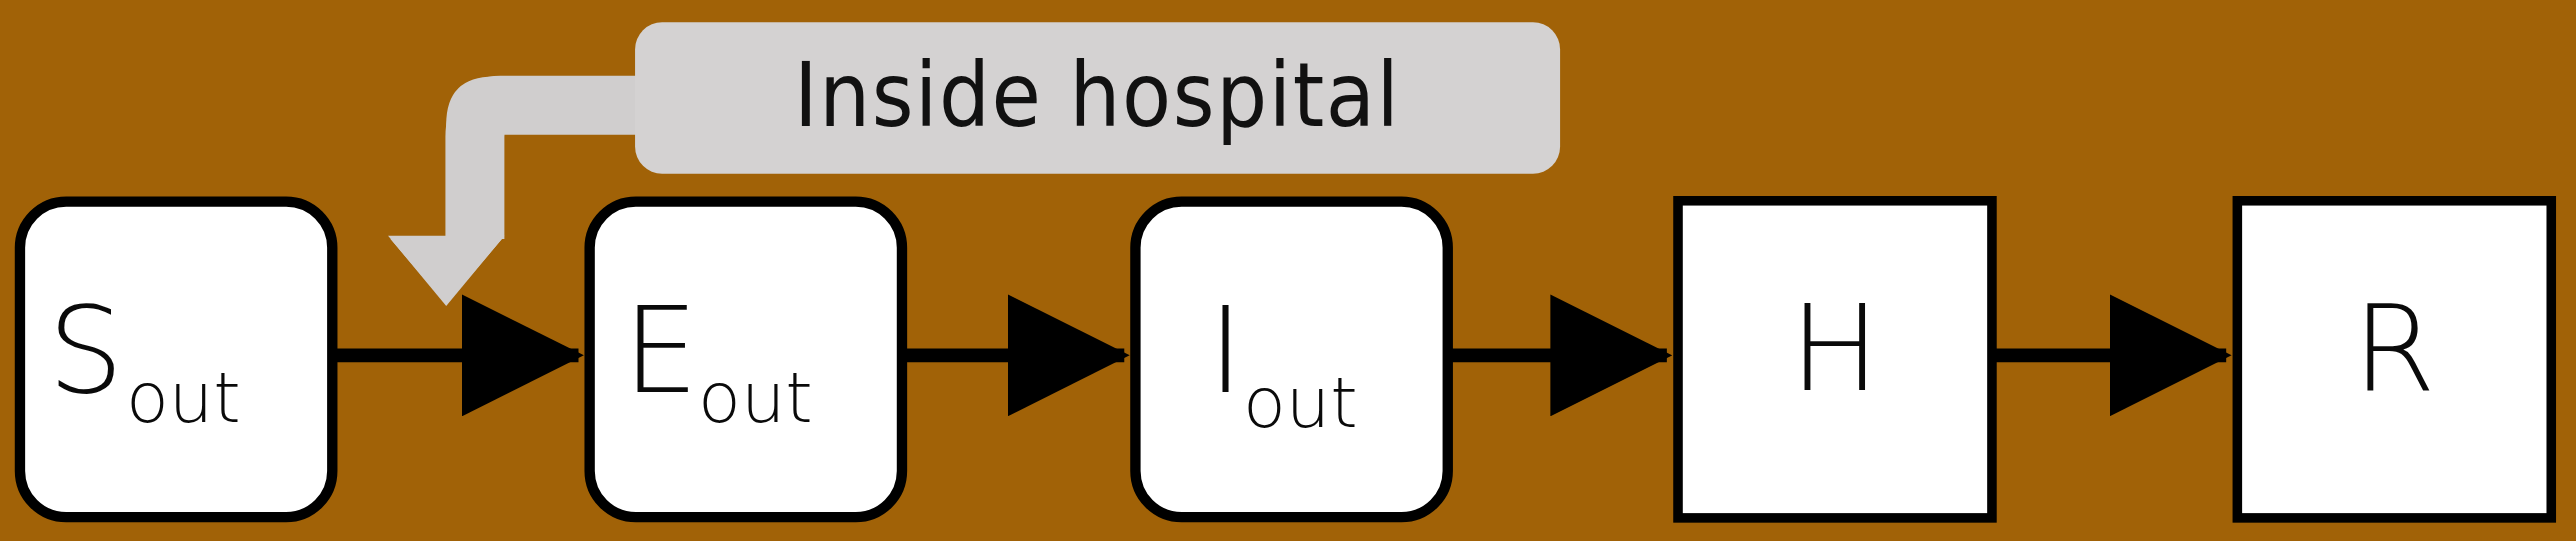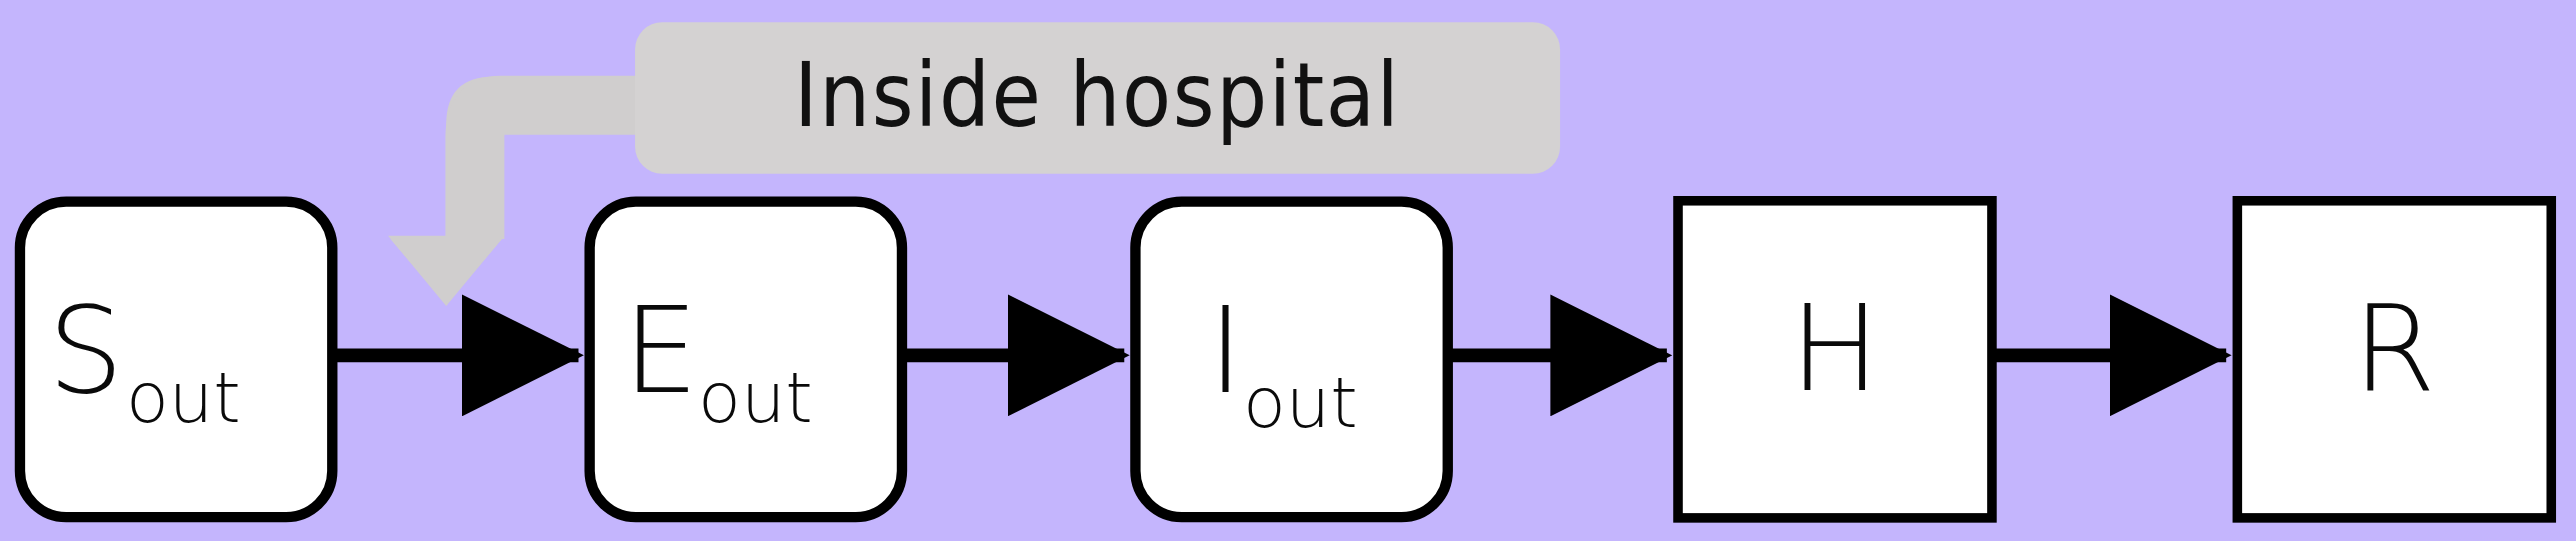--- a/index.html
+++ b/index.html
@@ -7,21 +7,21 @@
     padding: 0;
     background: #ffffff;
   }
   body {
     font-family: "Liberation Sans", sans-serif;
   }
   #diagram-root {
     position: relative;
     width: 2576px;
     height: 541px;
-    background: #c4b5fd;
+    background: #a16207;
     overflow: hidden;
   }
   svg.diagram-canvas {
     display: block;
     width: 2576px;
     height: 541px;
   }
   .node-label-main {
     font-family: "DejaVu Sans", "Liberation Sans", sans-serif;
     font-size: 150px;

